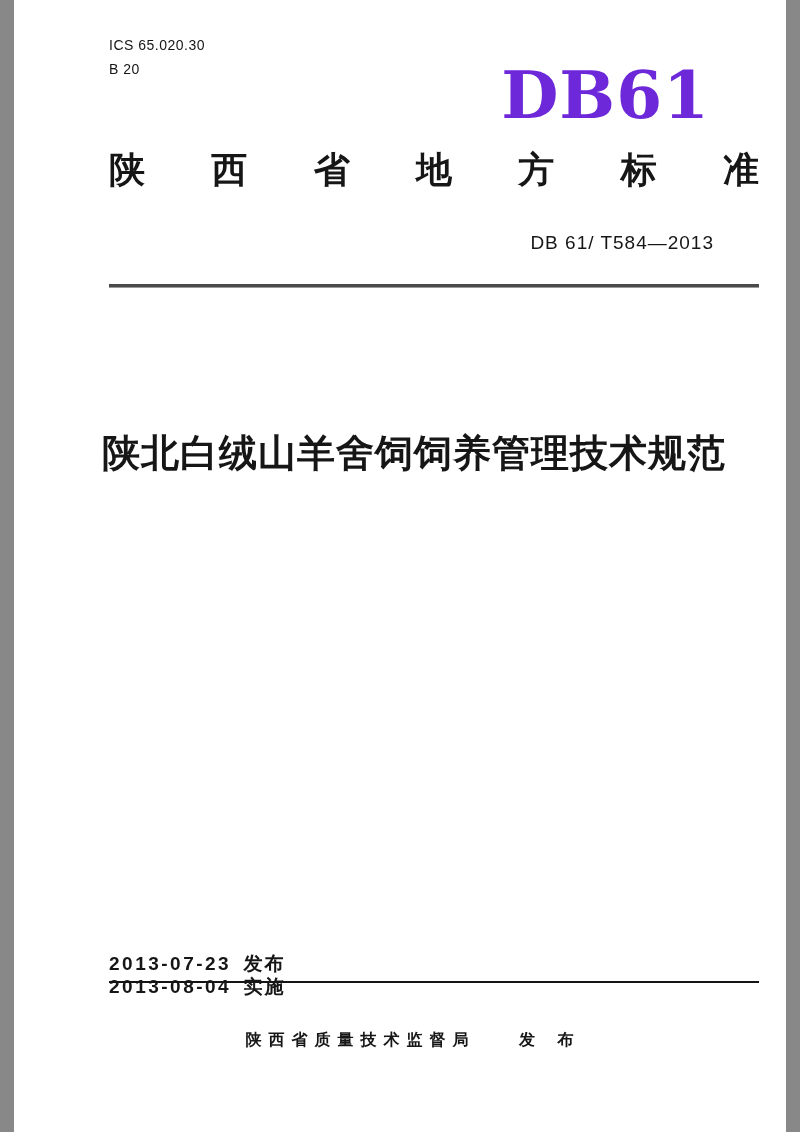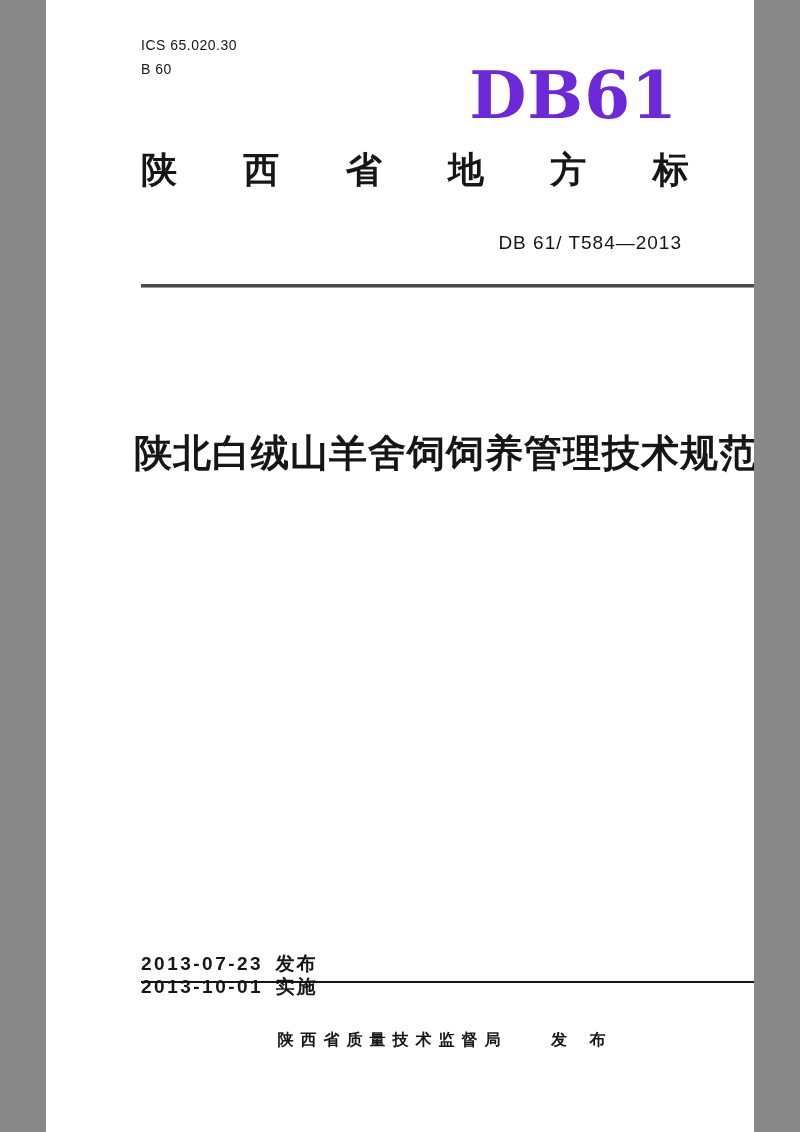--- a/index.html
+++ b/index.html
@@ -1,18 +1,18 @@
 <!DOCTYPE html>
 <html><head>
 <meta charset="utf-8">
 <style>
   html, body { margin: 0; padding: 0; background: #888; }
   .page {
     position: relative;
-    width: 708px;
+    width: 772px;
     height: 1132px;
     margin: 0 auto;
     background: #ffffff;
     font-family: "Liberation Sans", sans-serif;
     color: #161616;
     overflow: hidden;
   }
   .ics {
     position: absolute; left: 95px; top: 37px;
     font-size: 14px; letter-spacing: 0.5px; font-weight: 500;
@@ -64,21 +64,21 @@
   }
   .pub-label { margin-left: 32px; letter-spacing: 9px; }
 </style>
 </head>
 <body>
 
 <div class="page">
 
   <div class="ics">ICS 65.020.30</div>
 
-  <div class="ccs">B 60</div>
+  <div class="ccs">B 20</div>
 
   <div class="logo">DB61</div>
 
   <div class="std-type">
     <span>陕</span>
     <span>西</span>
     <span>省</span>
     <span>地</span>
     <span>方</span>
     <span>标</span>
@@ -90,21 +90,21 @@
   <div class="rule-top"></div>
 
   <div class="title">陕北白绒山羊舍饲饲养管理技术规范</div>
 
   <div class="date-row">
     <div>
       <span class="date-num">2013-07-23</span>
       <span class="date-label">发布</span>
     </div>
     <div>
-      <span class="date-num">2013-10-01</span>
+      <span class="date-num">2013-08-04</span>
       <span class="date-label">实施</span>
     </div>
   </div>
 
   <div class="rule-bottom"></div>
 
   <div class="publisher">
     <span>陕西省质量技术监督局</span>
     <span class="pub-label">发 布</span>
   </div>

